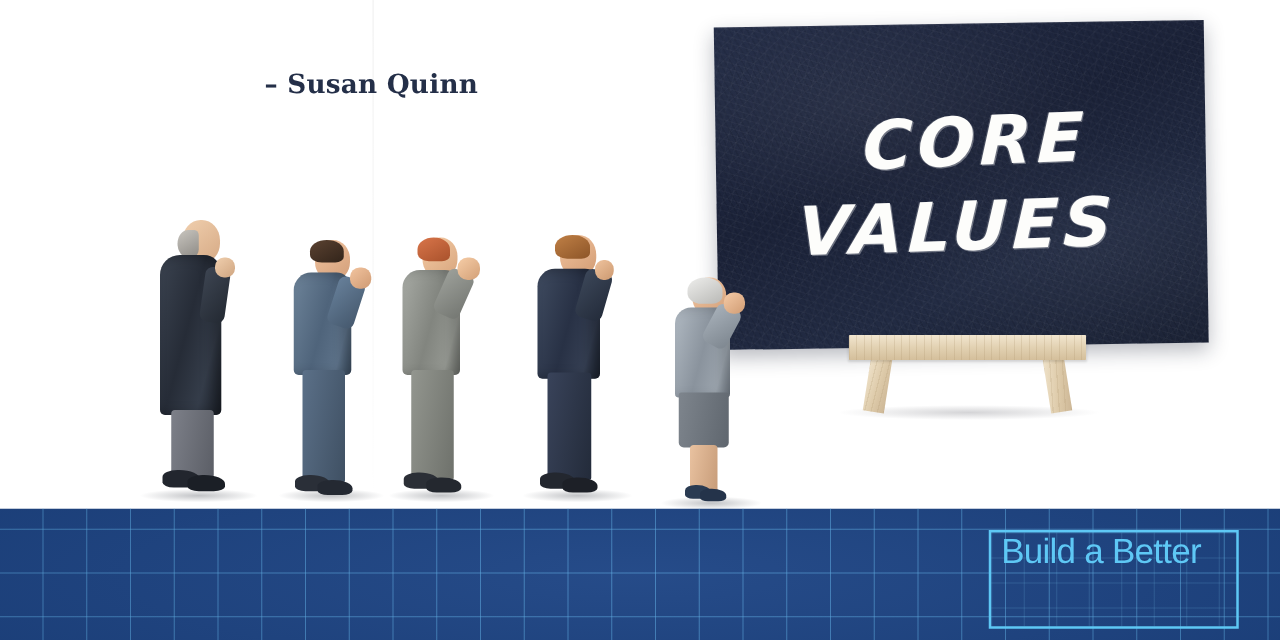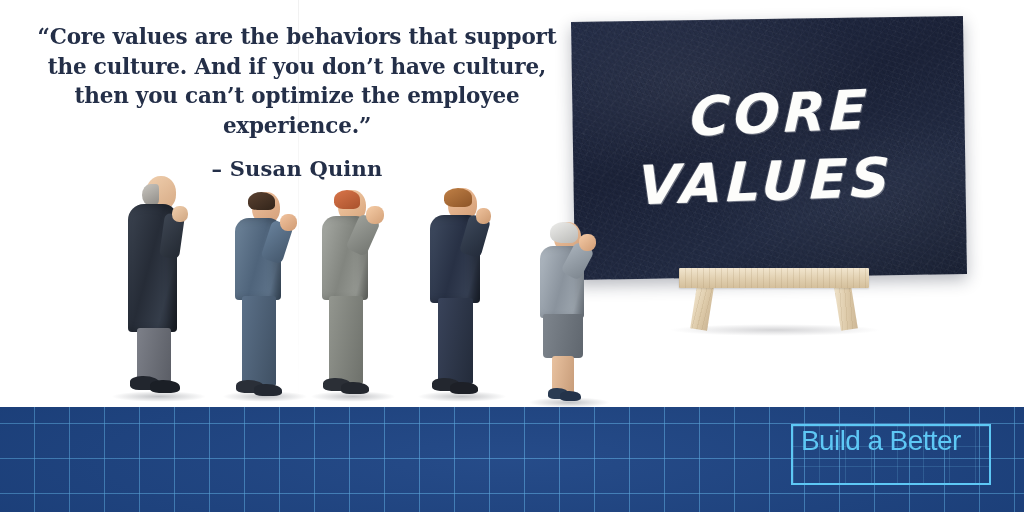--- a/index.html
+++ b/index.html
@@ -24,21 +24,21 @@
     font-size:21.5px;
     line-height:29.5px;
     color:#242f48;
     letter-spacing:-0.2px;
   }
   .quote-attrib {
     font-family:"DejaVu Serif", serif;
     font-weight:700;
     font-size:21px;
     color:#242f48;
-    margin-top:16px;
+    margin-top:32px;
     letter-spacing:.2px;
   }
 
   
   .board-wrap { position:absolute; left:568px; top:13px; width:400px; height:262px; }
   .board {
     position:absolute; left:5px; top:6px; width:392px; height:258px;
     background:
       radial-gradient(ellipse 70% 55% at 30% 25%, rgba(255,255,255,.055), rgba(255,255,255,0) 70%),
       radial-gradient(ellipse 60% 50% at 78% 72%, rgba(255,255,255,.04), rgba(255,255,255,0) 72%),
@@ -123,21 +123,21 @@
     background-image:
       linear-gradient(to right, rgba(94,175,231,.55) 0 1px, transparent 1px 35px),
       linear-gradient(to bottom, rgba(94,175,231,.55) 0 1px, transparent 1px 35px);
     background-size:35px 35px;
     background-position:-1px 16px;
   }
   .bar .vignette { position:absolute; inset:0;
     background:radial-gradient(ellipse 80% 140% at 50% 50%, rgba(255,255,255,.04), rgba(0,0,0,.10) 85%); }
 
   
-  .logo { position:absolute; left:791px; top:424px; width:200px; height:61px;
+  .logo { position:absolute; left:791px; top:424px; width:200px; height:79px;
           border:2px solid #5ec8f5; }
   .logo .inner-grid {
     position:absolute; inset:0;
     background-image:
       linear-gradient(to right, rgba(120,200,240,.18) 0 1px, transparent 1px 26px),
       linear-gradient(to bottom, rgba(120,200,240,.18) 0 1px, transparent 1px 20px);
     background-size:26px 20px;
   }
   .logo-l1 {
     position:absolute; left:8px; top:0px; width:186px;
@@ -155,21 +155,20 @@
   }
 </style>
 </head>
 <body>
 
 <div class="stage">
 
   <div class="seam"></div>
 
   <div class="quote-block">
-    <div class="quote-text">“Core values are the behaviors that support the culture. And if you don’t have culture, then you can’t optimize the employee experience.”</div>
     <div class="quote-attrib">– Susan Quinn</div>
   </div>
 
   <div class="board-wrap">
     <div class="board">
       <div class="noise"></div>
       <div class="fibers"></div>
       <div class="board-text">
         <div class="board-line l1">CORE</div>
         <div class="board-line l2">VALUES</div>

